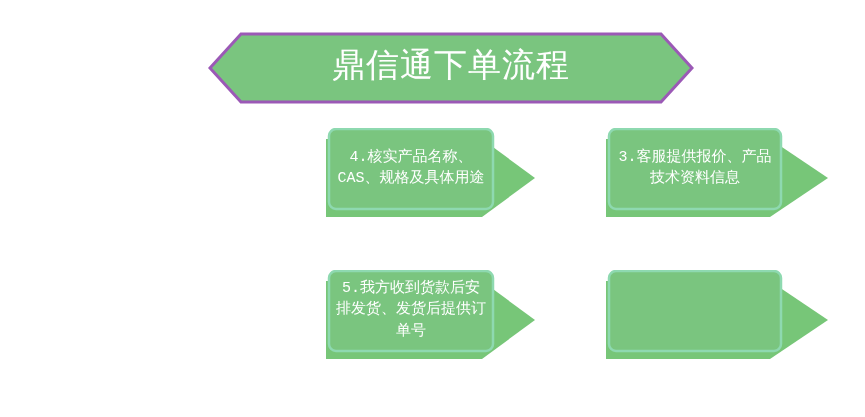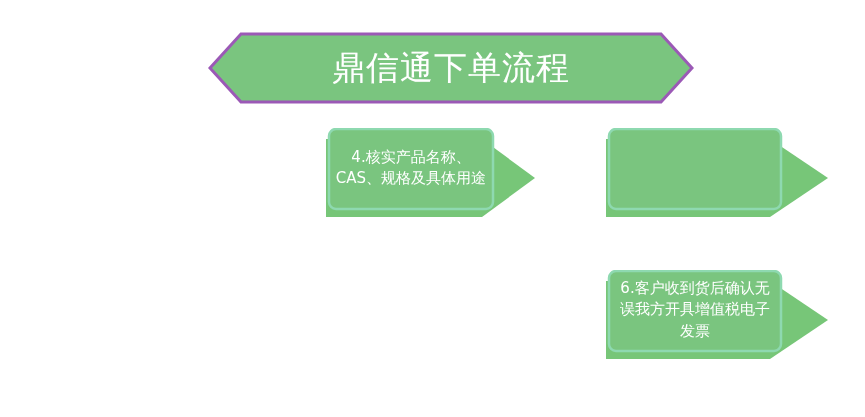--- a/index.html
+++ b/index.html
@@ -10,20 +10,21 @@
     width: 865px;
     height: 417px;
     background: #ffffff;
     font-family: "DejaVu Sans", "Liberation Sans", sans-serif;
     overflow: hidden;
   }
   #canvas {
     position: relative;
     width: 865px;
     height: 417px;
+    font-family: Liberation Mono, monospace;
   }
 
   
   .banner {
     position: absolute;
     left: 208px;
     top: 31px;
     width: 486px;
     height: 74px;
   }
@@ -110,25 +111,32 @@
       <rect x="7" y="1" width="164" height="80" rx="7" ry="7" fill="#7AC57F" stroke="#8ED9B0" stroke-width="2.5"></rect>
     </svg>
     <div class="step-label">4.核实产品名称、CAS、规格及具体用途</div>
   </div>
 
   <div class="step r1 c3">
     <svg width="228" height="90" viewBox="0 0 228 90">
       <polygon points="4,11 168,11 226,50 168,89 4,89" fill="#77C678"></polygon>
       <rect x="7" y="1" width="172" height="80" rx="7" ry="7" fill="#7AC57F" stroke="#8ED9B0" stroke-width="2.5"></rect>
     </svg>
+    <div class="step-label">3.客服提供报价、产品技术资料信息</div>
   </div>
 
 
+  <div class="step r2 c2">
+    <svg width="215" height="90" viewBox="0 0 215 90">
+      <polygon points="4,11 160,11 213,50 160,89 4,89" fill="#77C678"></polygon>
+      <rect x="7" y="1" width="164" height="80" rx="7" ry="7" fill="#7AC57F" stroke="#8ED9B0" stroke-width="2.5"></rect>
+    </svg>
+    <div class="step-label">5.我方收到货款后安排发货、发货后提供订单号</div>
+  </div>
 
   <div class="step r2 c3">
     <svg width="228" height="90" viewBox="0 0 228 90">
       <polygon points="4,11 168,11 226,50 168,89 4,89" fill="#77C678"></polygon>
       <rect x="7" y="1" width="172" height="80" rx="7" ry="7" fill="#7AC57F" stroke="#8ED9B0" stroke-width="2.5"></rect>
     </svg>
-    <div class="step-label">6.客户收到货后确认无误我方开具增值税电子发票</div>
   </div>
 
 </div>
 
 </body></html>

